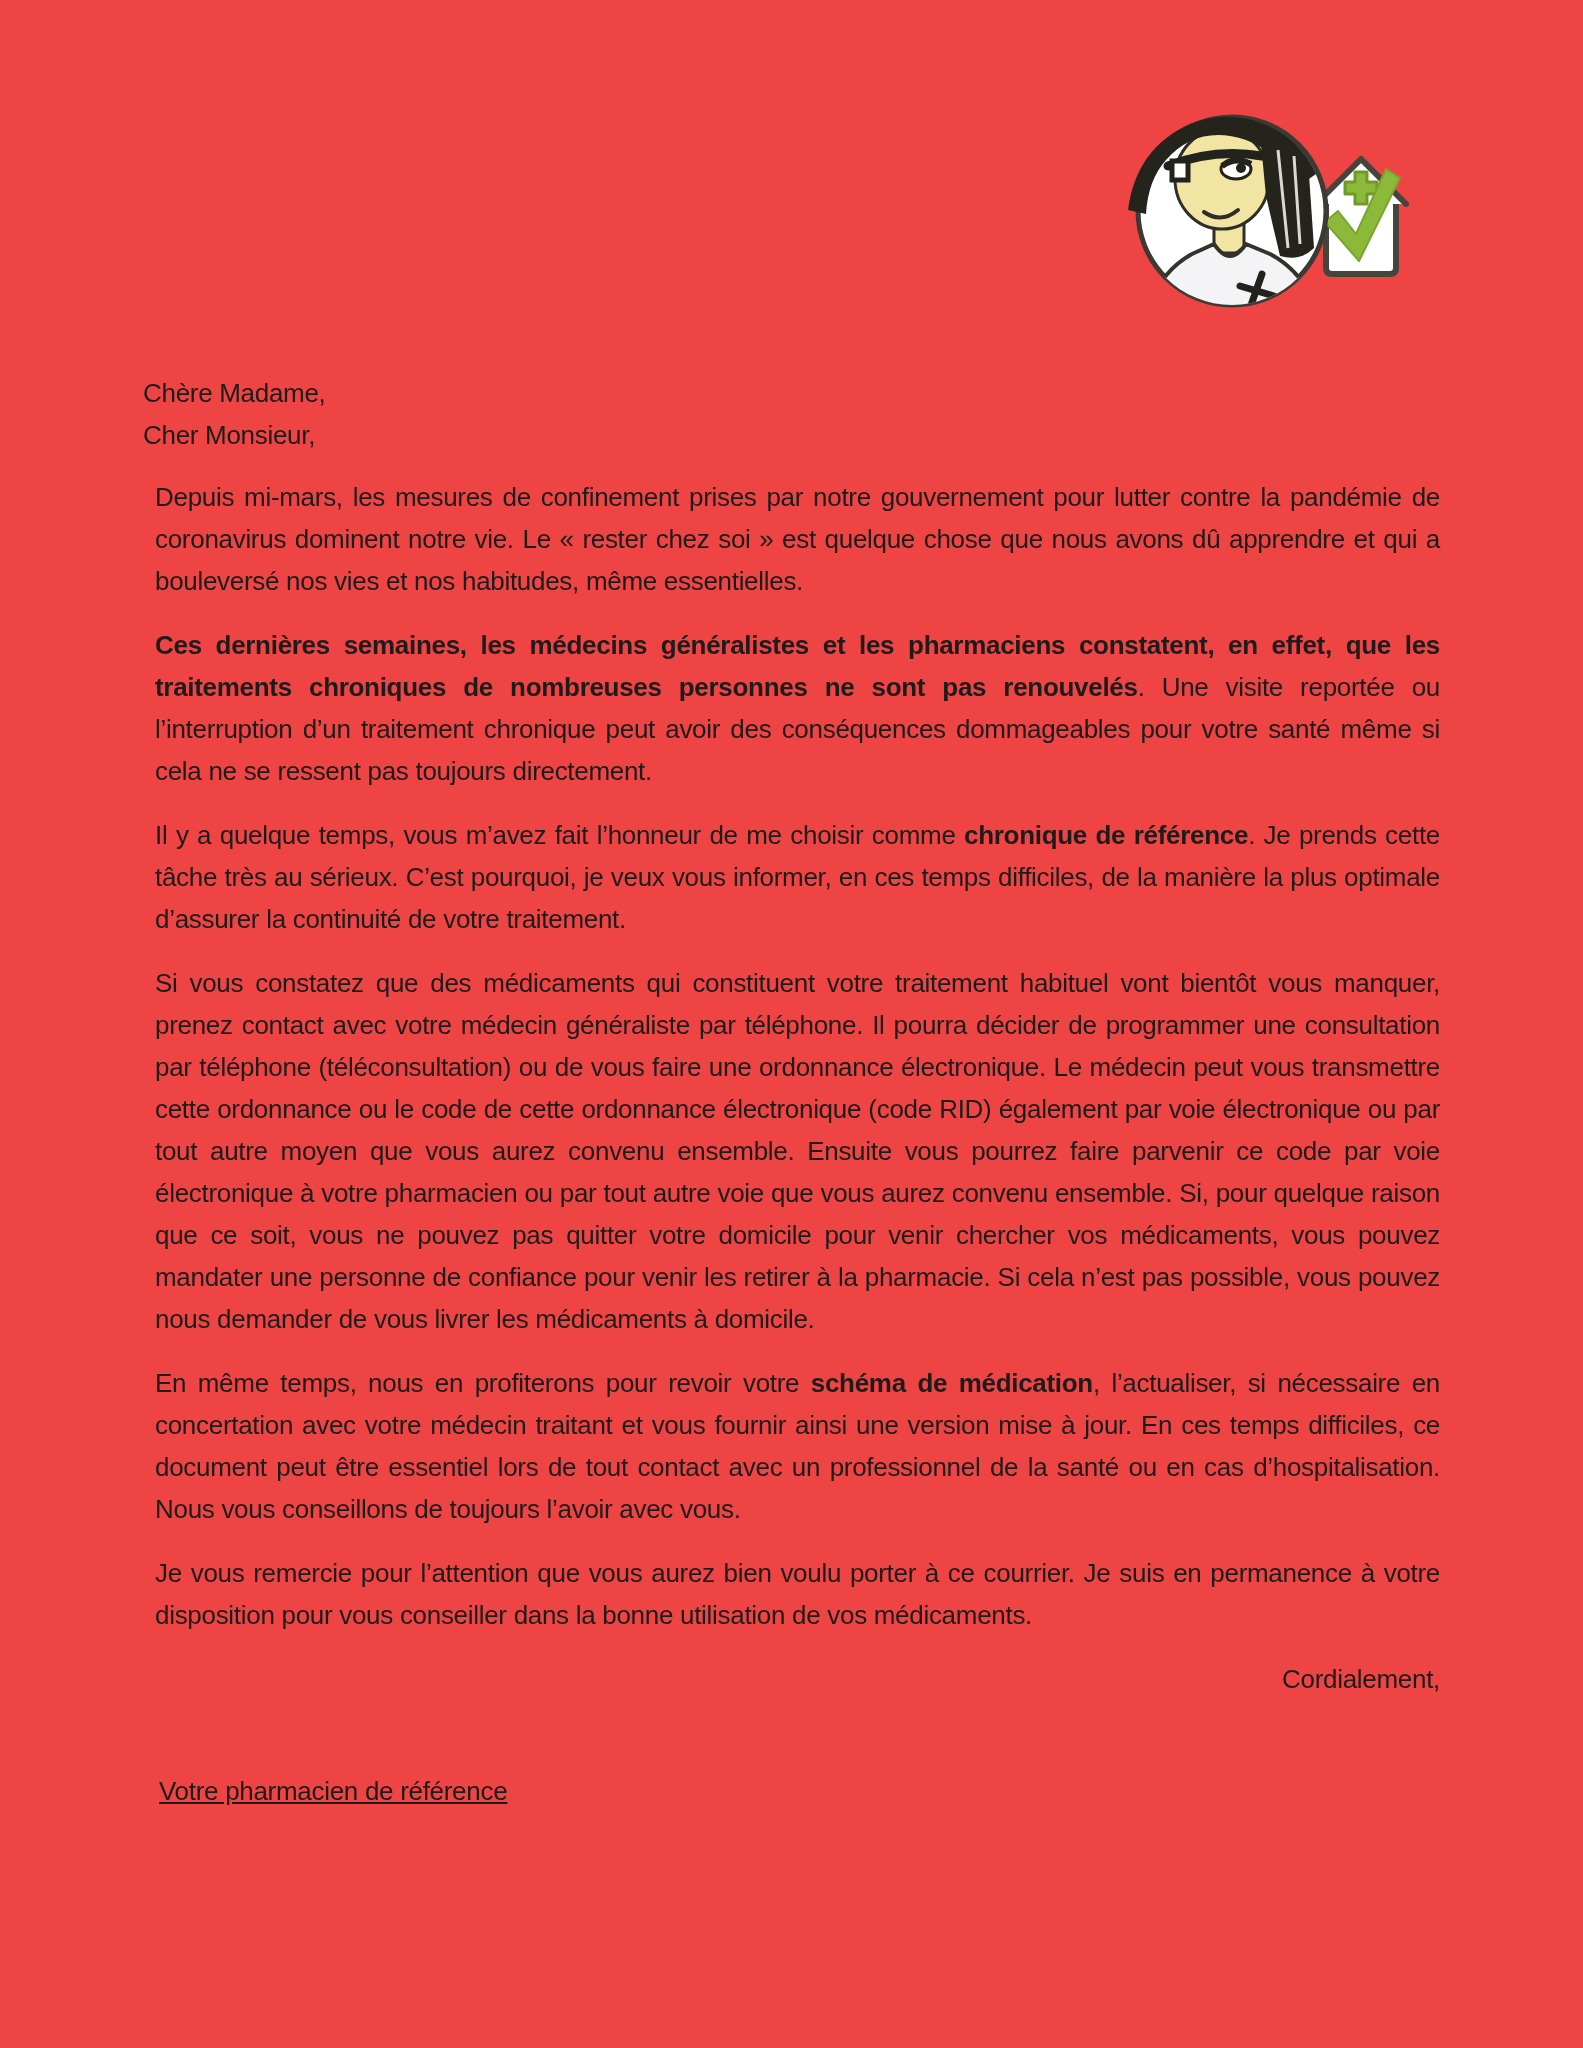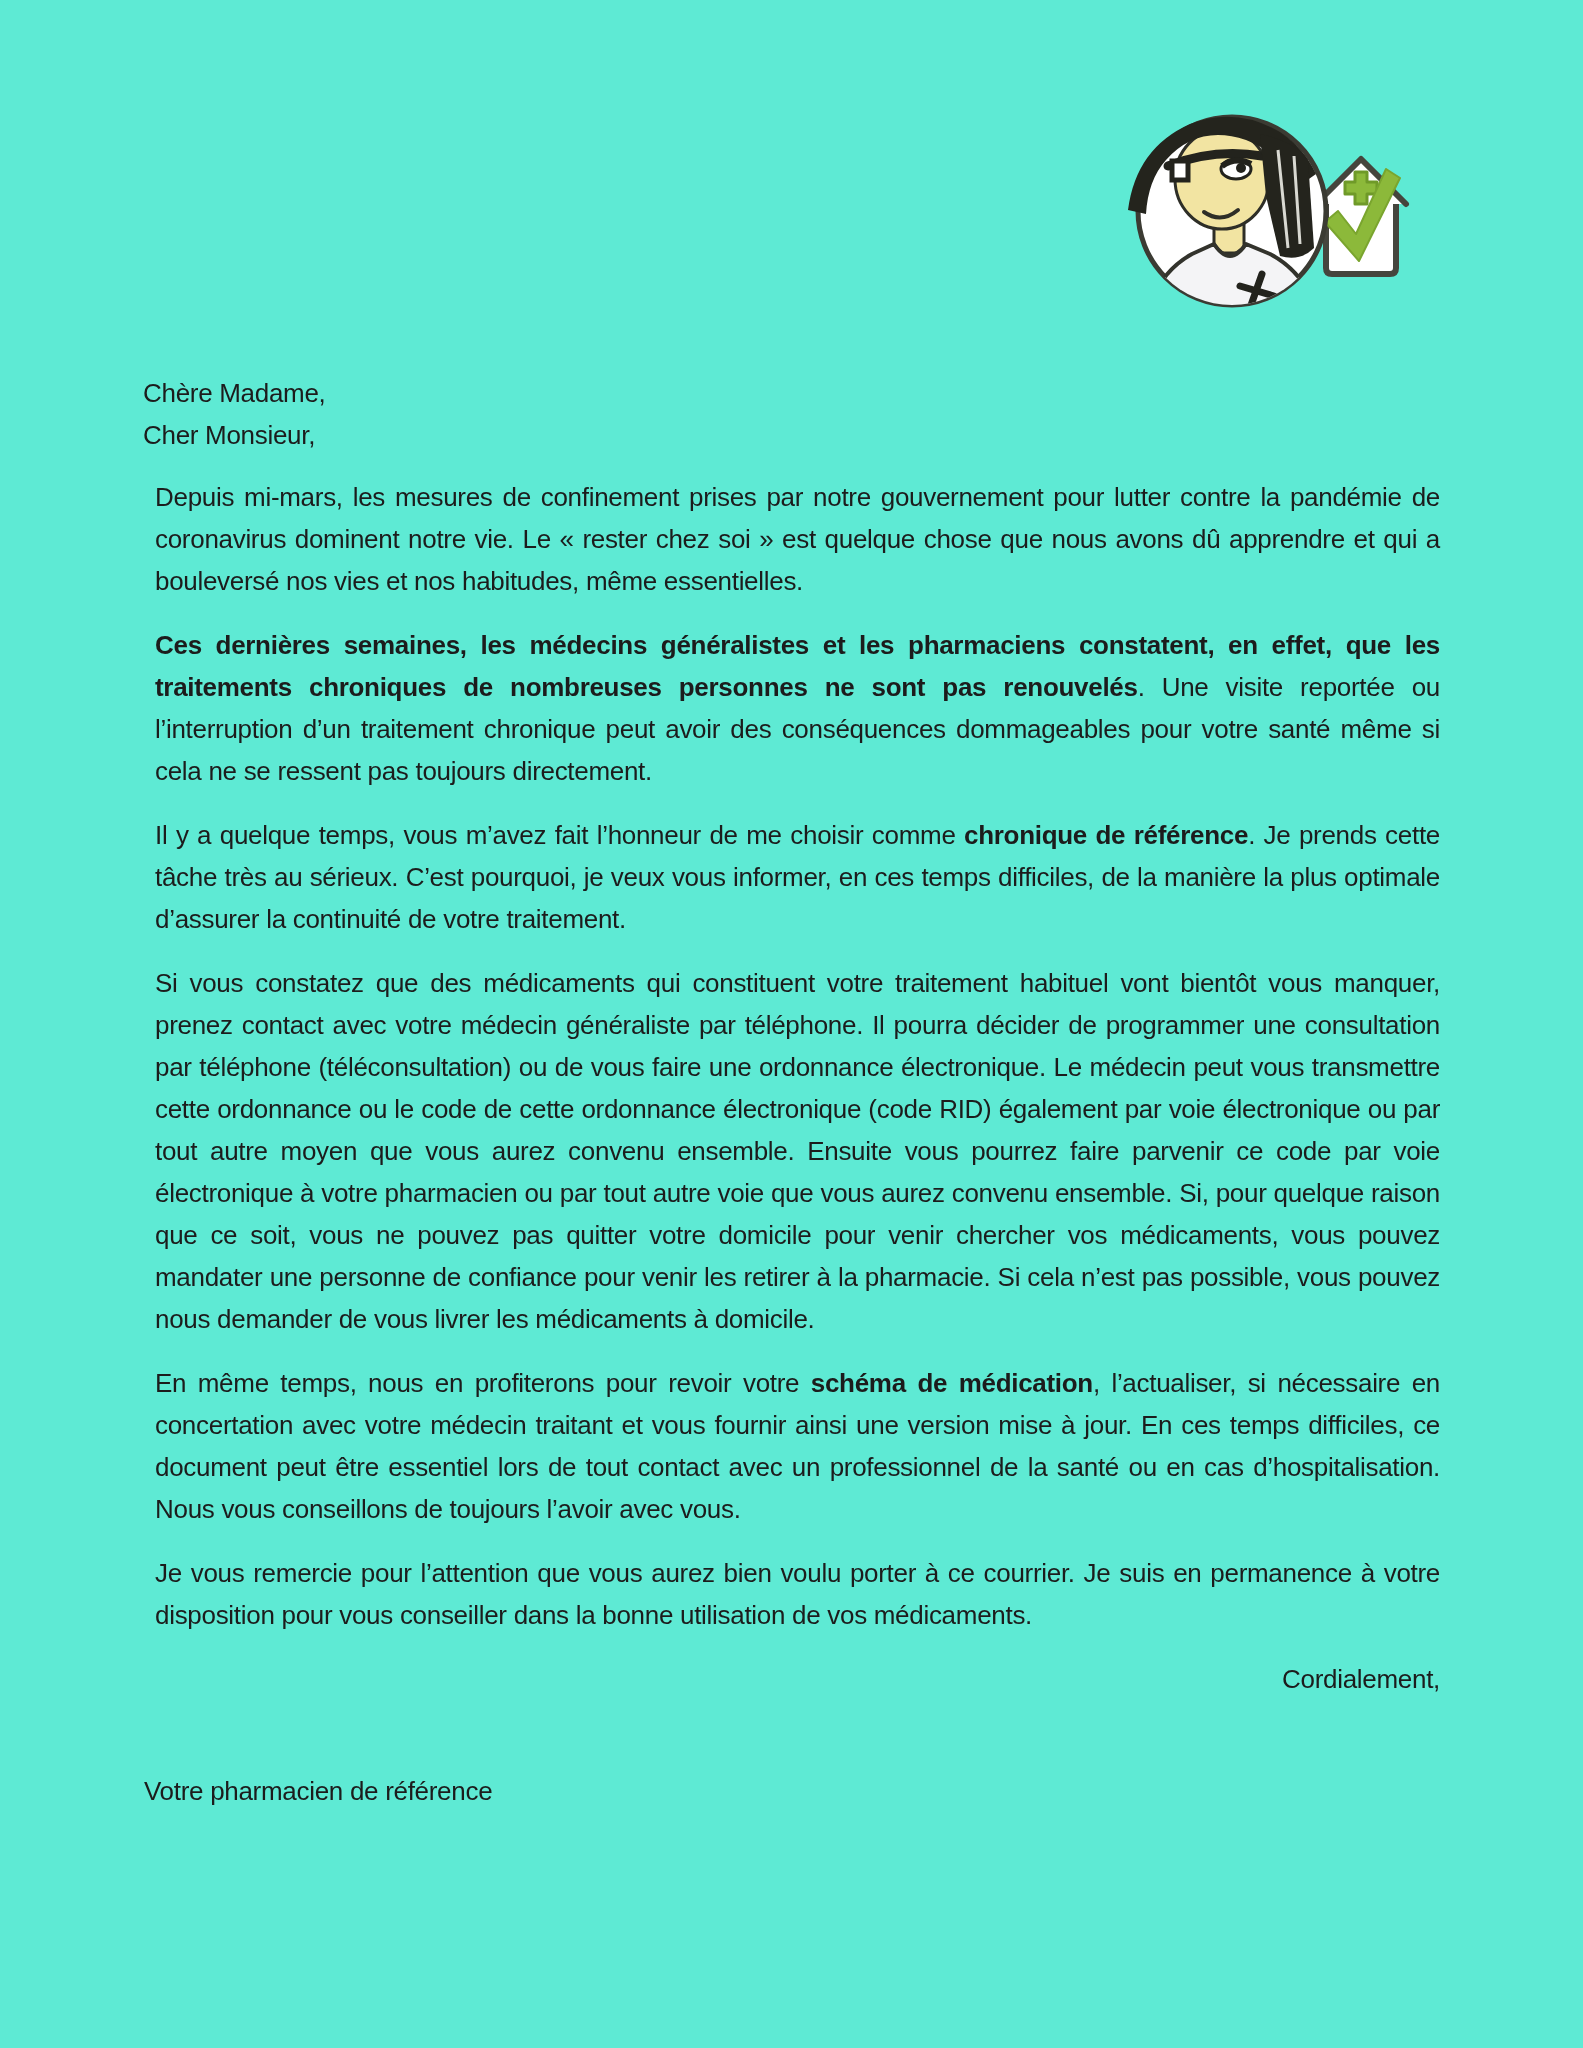--- a/index.html
+++ b/index.html
@@ -1,20 +1,20 @@
 <!DOCTYPE html>
 <html lang="fr"><head>
 <meta charset="utf-8">
 <style>
   html, body { margin: 0; padding: 0; background: #ffffff; }
   .page {
     position: relative;
     width: 1583px;
     height: 2048px;
-    background: #5eead4;
+    background: #ef4444;
     overflow: hidden;
     font-family: "Liberation Sans", sans-serif;
     color: #1c1c1c;
   }
   .illustration {
     position: absolute;
     left: 1118px;
     top: 98px;
     width: 312px;
     height: 234px;
@@ -29,21 +29,21 @@
     letter-spacing: -0.3px;
   }
   .salutation-block { margin: 0 0 20px 0; }
   .salutation-block p { margin: 0; text-align: left; }
   p.para {
     margin: 0 0 22px 12px;
     text-align: justify;
   }
   p.para:last-of-type { margin-bottom: 0; }
   .closing { margin: 0 0 70px 0; text-align: right; }
-  .signature { margin: 1px; text-align: left; }
+  .signature { margin: 16px; text-align: left; text-decoration: underline; }
   strong { font-weight: 700; }
 </style>
 </head>
 <body>
 
 <div class="page">
 
   <div class="illustration">
     <svg viewBox="0 0 312 234" width="312" height="234">
       <defs>

